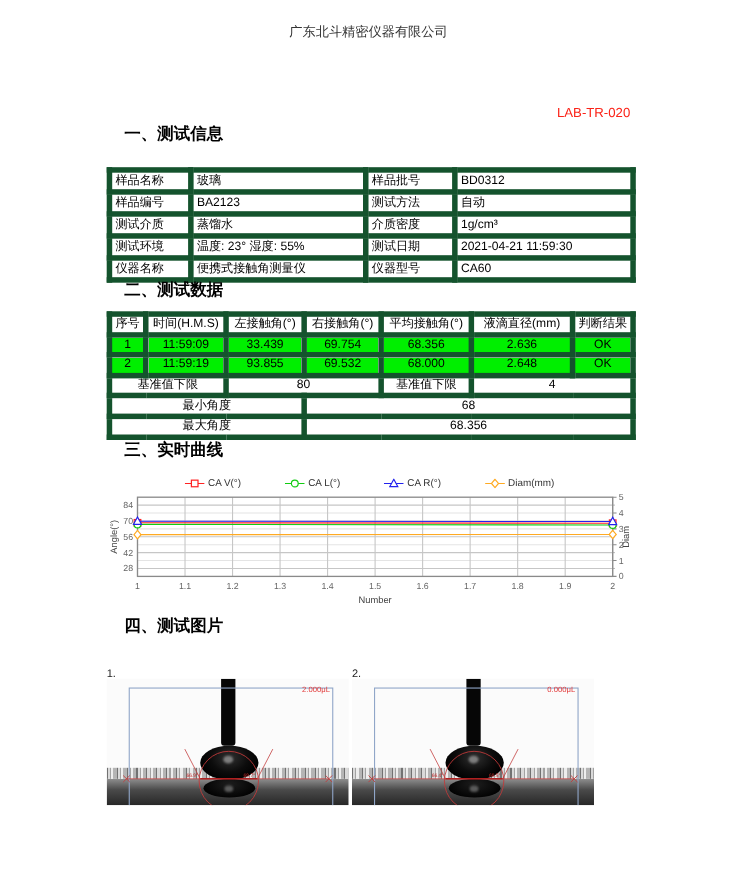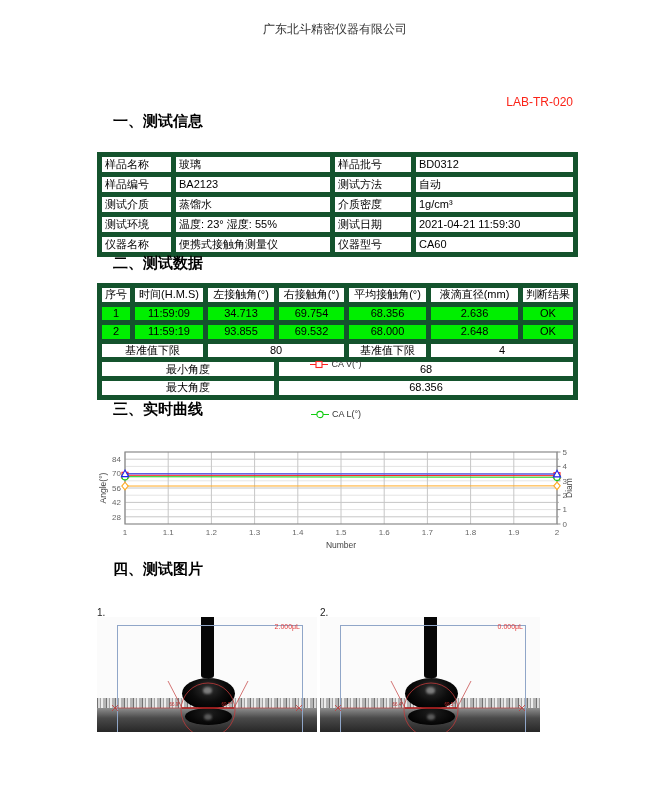--- a/index.html
+++ b/index.html
@@ -24,21 +24,21 @@
   #table-info td { height:15px; text-align:left; }
   #table-data { top:283px;border-radius:18px; }
   #table-data td { height:13.6px; text-align:center; }
   #table-data td.green { background:#00ef00; }
 
   #table-footer { position:absolute; top:765px; left:97px; width:471px; font-size:11px; }
   #table-footer td { border:7px solid #701a75; height:16px; padding:0 3px; text-align:left; }
 
   #chart { position:absolute; top:430px; left:97px; width:478px; height:122px; }
   #legend { display:flex; justify-content:center; gap:40px; align-items:center;
-            height:14px; margin-top:2px; font-size:9px; color:#333;flex-direction:column; }
+            height:14px; margin-top:2px; font-size:9px; color:#333; }
   .leg-item { display:flex; align-items:center; gap:3px; }
 
   #photos { position:absolute; top:607px; left:97px; display:flex; gap:3px; }
   .photo-wrap { position:relative; width:220px; height:158px; }
   .photo-label { position:absolute; top:0; left:0; font-size:10px; color:#222; }
   .photo { position:absolute; top:10px; left:0; width:220px; height:147px;
            background:#fbfbfb; overflow:hidden; }
   .substrate { position:absolute; left:0; top:91px; width:100%; height:56px;
       background:linear-gradient(to bottom,#8e8e8e 0,#4a4a4a 18%,#161616 55%,#000 85%); }
   .surface-band { position:absolute; left:0; top:81px; width:100%; height:10px;
@@ -128,21 +128,21 @@
           <td>时间(H.M.S)</td>
           <td>左接触角(°)</td>
           <td>右接触角(°)</td>
           <td>平均接触角(°)</td>
           <td>液滴直径(mm)</td>
           <td>判断结果</td>
         </tr>
         <tr>
           <td class="green">1</td>
           <td class="green">11:59:09</td>
-          <td class="green">34.713</td>
+          <td class="green">33.439</td>
           <td class="green">69.754</td>
           <td class="green">68.356</td>
           <td class="green">2.636</td>
           <td class="green">OK</td>
         </tr>
         <tr>
           <td class="green">2</td>
           <td class="green">11:59:19</td>
           <td class="green">93.855</td>
           <td class="green">69.532</td>

